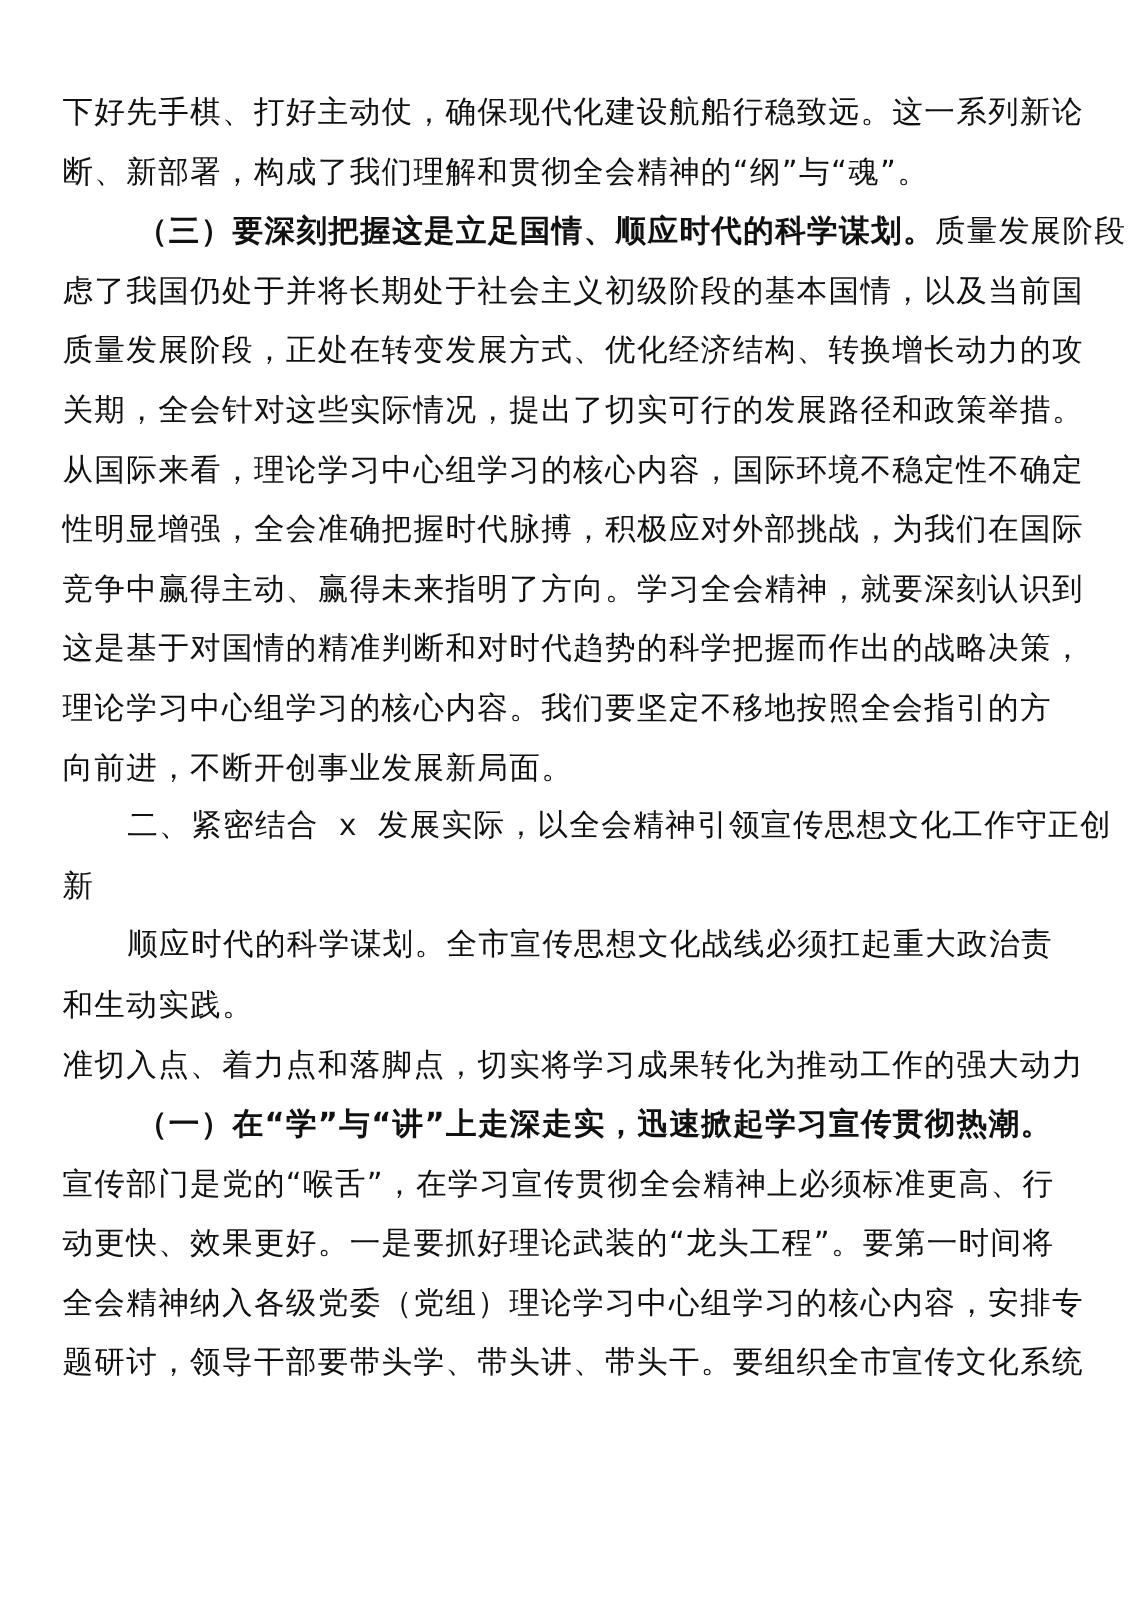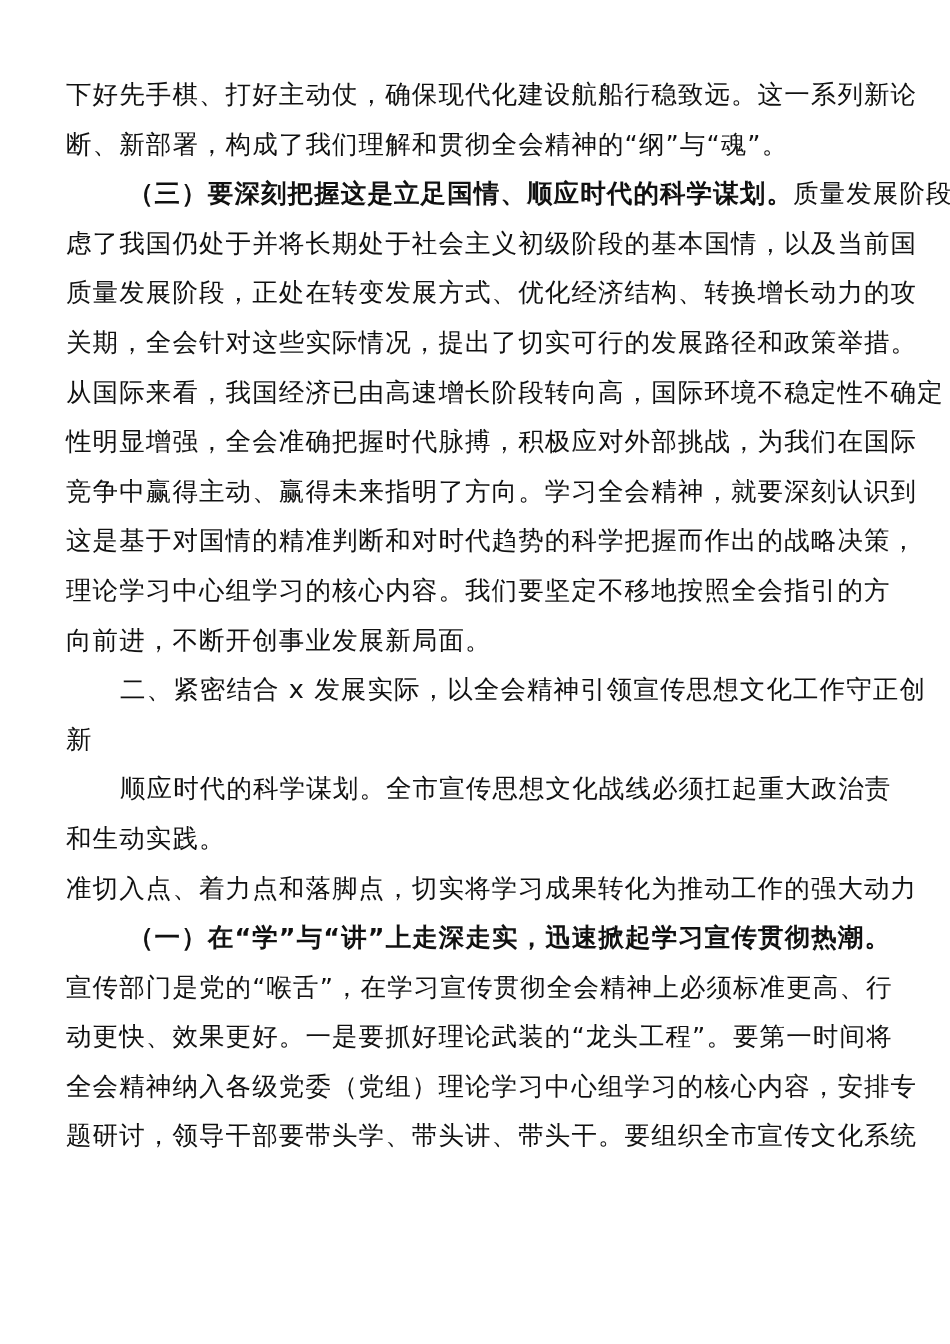--- a/index.html
+++ b/index.html
@@ -10,57 +10,58 @@
   body {
     width: 950px;
     height: 1344px;
     overflow: hidden;
     position: relative;
     font-family: "DejaVu Sans", "Liberation Sans", sans-serif;
     color: #111111;
   }
   .page {
     position: absolute;
-    left: 66px;
+    left: 52px;
     top: 70px;
     width: 818px;
   }
   .line {
     height: 49.6px;
     line-height: 49.6px;
     font-size: 25.5px;
     white-space: nowrap;
     letter-spacing: 1.1px;
     text-align: justify;
     text-align-last: justify;
   }
   .line.last {
     text-align-last: left;
   }
   .indent {
     padding-left: 54px;
+    font-family: Liberation Mono, monospace;
   }
   .indent-bold {
     padding-left: 62px;
   }
   .bold {
     font-weight: bold;
   }
 </style>
 </head>
 <body>
 
 <div class="page">
   <div class="line">下好先手棋、打好主动仗，确保现代化建设航船行稳致远。这一系列新论</div>
   <div class="line last">断、新部署，构成了我们理解和贯彻全会精神的“纲”与“魂”。</div>
   <div class="line indent-bold"><span class="bold">（三）要深刻把握这是立足国情、顺应时代的科学谋划。</span><span>质量发展阶段</span></div>
   <div class="line">虑了我国仍处于并将长期处于社会主义初级阶段的基本国情，以及当前国</div>
   <div class="line">质量发展阶段，正处在转变发展方式、优化经济结构、转换增长动力的攻</div>
   <div class="line">关期，全会针对这些实际情况，提出了切实可行的发展路径和政策举措。</div>
-  <div class="line">从国际来看，我国经济已由高速增长阶段转向高，国际环境不稳定性不确定</div>
+  <div class="line">从国际来看，理论学习中心组学习的核心内容，国际环境不稳定性不确定</div>
   <div class="line">性明显增强，全会准确把握时代脉搏，积极应对外部挑战，为我们在国际</div>
   <div class="line">竞争中赢得主动、赢得未来指明了方向。学习全会精神，就要深刻认识到</div>
   <div class="line">这是基于对国情的精准判断和对时代趋势的科学把握而作出的战略决策，</div>
   <div class="line">理论学习中心组学习的核心内容。我们要坚定不移地按照全会指引的方</div>
   <div class="line last">向前进，不断开创事业发展新局面。</div>
   <div class="line indent">二、紧密结合 x 发展实际，以全会精神引领宣传思想文化工作守正创</div>
   <div class="line last">新</div>
   <div class="line indent">顺应时代的科学谋划。全市宣传思想文化战线必须扛起重大政治责</div>
   <div class="line last">和生动实践。</div>
   <div class="line">准切入点、着力点和落脚点，切实将学习成果转化为推动工作的强大动力</div>

